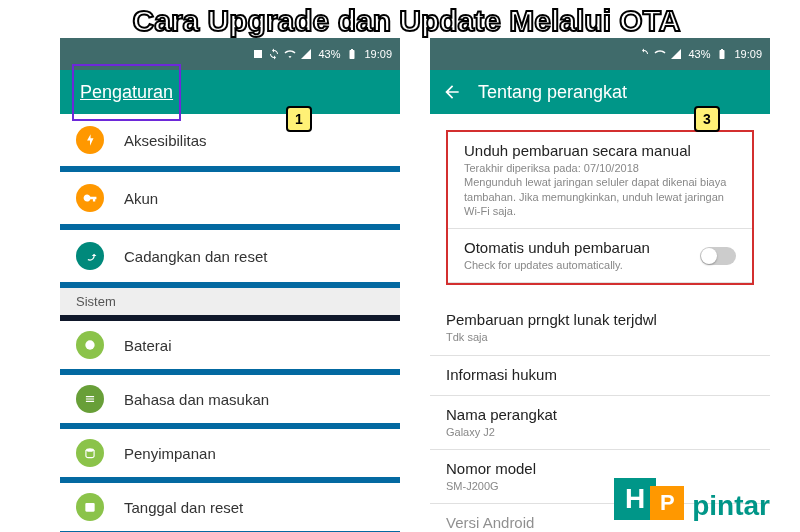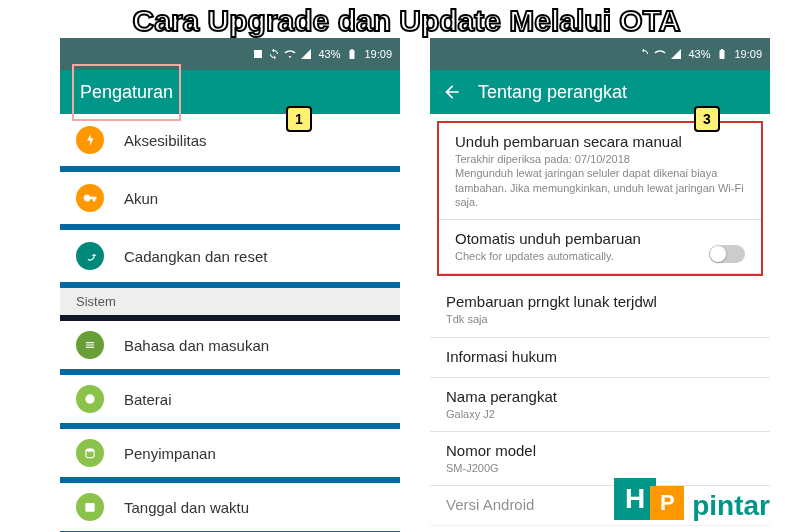--- a/index.html
+++ b/index.html
@@ -21,21 +21,21 @@
       align-items: center; gap: 6px; padding: 16px 8px; color: #fff; font-size: 11px;
     }
     .status-icons { display: flex; gap: 4px; align-items: center; }
     .status-icon { width: 12px; height: 12px; fill: #fff; }
     
     .header {
       background: #009688; height: 44px; display: flex; align-items: center;
       padding: 0 12px; color: #fff; font-size: 18px; gap: 16px;
     }
     .back-arrow { width: 20px; height: 20px; fill: #fff; cursor: pointer; }
-    .pengaturan-box { display: inline-block; padding: 16px 6px; border: 2px solid #fca5a5; }
+    .pengaturan-box { display: inline-block; padding: 16px 6px; border: 2px solid #6d28d9; text-decoration: underline; }
     
     .badge {
       position: absolute; background: #fff176; border: 2px solid #000;
       width: 26px; height: 26px; border-radius: 4px; display: flex;
       align-items: center; justify-content: center; font-weight: bold;
       font-size: 14px; z-index: 50;
     }
     
     .list-item {
       display: flex; align-items: center; padding: 12px 16px;
@@ -54,33 +54,33 @@
     
     .section-header {
       background: #eeeeee; padding: 6px 16px; font-size: 13px; color: #555;
       border-bottom: 6px solid #0f172a;
     }
     
     .detail-item { padding: 10px 16px; border-bottom: 1px solid #e0e0e0; }
     .detail-title { font-size: 15px; color: #222; margin-bottom: 2px; }
     .detail-sub { font-size: 11px; color: #888; line-height: 1.3; }
     
-    .toggle-row { display: flex; justify-content: space-between; align-items: flex-end; }
+    .toggle-row { display: flex; justify-content: space-between; align-items: center; }
     .toggle {
       width: 36px; height: 18px; background: #ccc; border-radius: 10px;
       position: relative; cursor: pointer;
     }
     .toggle::after {
       content: ''; position: absolute; width: 16px; height: 16px;
       background: #fff; border-radius: 50%; top: 1px; left: 1px;
       box-shadow: 0 1px 2px rgba(0,0,0,0.3);
     }
     
     .red-box-right {
-      border: 2px solid #d32f2f; margin: 7px;
+      border: 2px solid #d32f2f; margin: 16px;
     }
     
     .logo {
       position: absolute; bottom: 10px; right: 30px; display: flex;
       align-items: center; gap: 4px; z-index: 60;
     }
     .logo-box {
       display: flex; align-items: flex-end;
     }
     .logo-h {
@@ -156,54 +156,54 @@
       <svg class="icon-inner" viewBox="0 0 24 24">
           <path d="M19 8l-4 4h3c0 3.31-2.69 6-6 6-1.01 0-1.97-.25-2.8-.7l-1.46 1.46C8.97 19.54 10.43 20 12 20c4.42 0 8-3.58 8-8h3l-4-4z"></path>
         </svg>
     </div>
     <span>Cadangkan dan reset</span>
   </div>
 
   <div class="section-header">Sistem</div>
 
   <div class="list-item compact">
+    <div class="icon-circle icon-green">
+      <svg class="icon-inner" viewBox="0 0 24 24">
+          <circle cx="12" cy="12" r="8" fill="#fff"></circle>
+        </svg>
+    </div>
+    <span>Baterai</span>
+  </div>
+
+  <div class="list-item compact">
     <div class="icon-circle icon-green-dark">
       <svg class="icon-inner" viewBox="0 0 24 24">
           <path d="M5 17h14v-2H5v2zm0-4h14v-2H5v2zm0-6v2h14V7H5z" fill="#fff"></path>
         </svg>
     </div>
     <span>Bahasa dan masukan</span>
-  </div>
-
-  <div class="list-item compact">
-    <div class="icon-circle icon-green">
-      <svg class="icon-inner" viewBox="0 0 24 24">
-          <circle cx="12" cy="12" r="8" fill="#fff"></circle>
-        </svg>
-    </div>
-    <span>Baterai</span>
   </div>
 
   <div class="list-item compact">
     <div class="icon-circle icon-green">
       <svg class="icon-inner" viewBox="0 0 24 24">
           <ellipse cx="12" cy="7" rx="7" ry="3" fill="#fff"></ellipse>
           <path d="M5 7v10c0 1.7 3.1 3 7 3s7-1.3 7-3V7" fill="none" stroke="#fff" stroke-width="2"></path>
         </svg>
     </div>
     <span>Penyimpanan</span>
   </div>
 
   <div class="list-item compact">
     <div class="icon-circle icon-green">
       <svg class="icon-inner" viewBox="0 0 24 24">
           <rect x="4" y="5" width="16" height="15" rx="2" fill="#fff"></rect>
         </svg>
     </div>
-    <span>Tanggal dan waktu</span>
+    <span>Tanggal dan reset</span>
   </div>
 
   <div class="list-item compact">
     
     
   </div>
 
 </div>
 
 <div class="phone phone-right">

